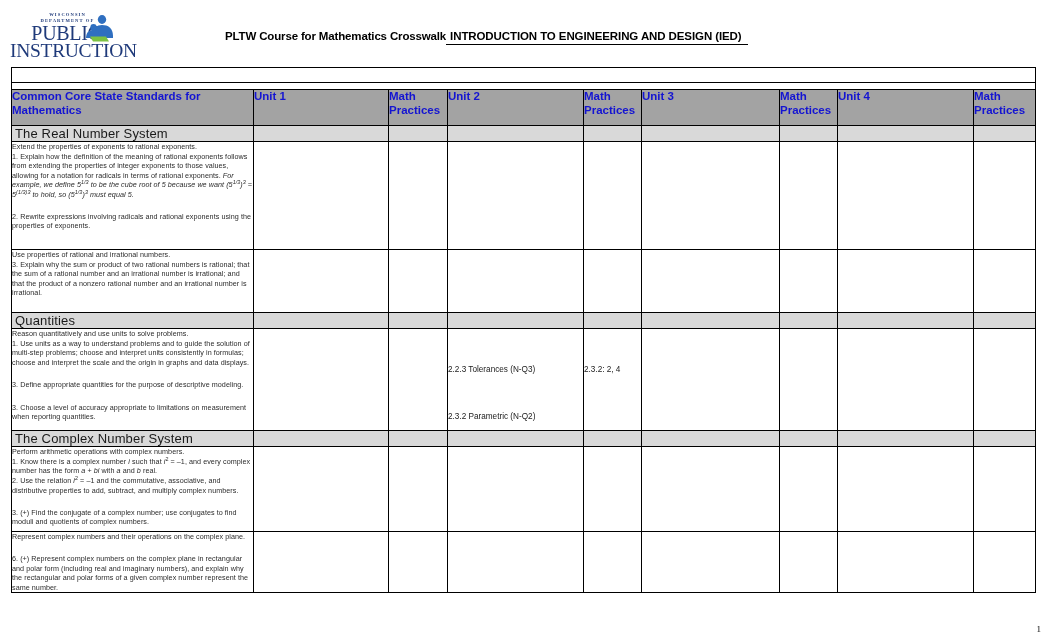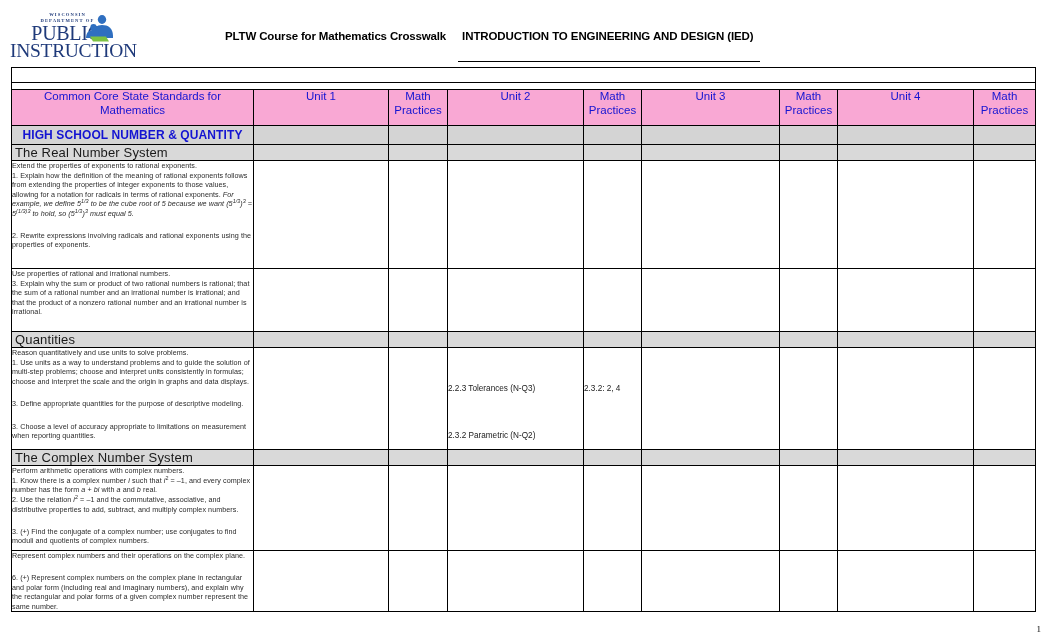--- a/index.html
+++ b/index.html
@@ -70,23 +70,22 @@
   }
   .title-main {
     font-size: 11.5px;
     font-weight: bold;
     letter-spacing: -0.15px;
   }
   .title-course {
     font-size: 11.5px;
     font-weight: bold;
     letter-spacing: -0.1px;
-    margin-left: 12px;
     border-bottom: 1.2px solid #000;
-    padding: 0 6px 19px 4px;
+    padding: 0 6px 2px 4px;
   }
 
   
   .sheet {
     position: absolute;
     left: 11px;
     top: 67px;
     width: 1024px;
   }
   table.grid {
@@ -107,25 +106,25 @@
     height: 6px;
     border-left: none;
     border-right: none;
     border-top: none;
     border-bottom: none;
     background: #ffffff;
   }
 
   
   .colhead td {
-    background: #f9a8d4;
+    background: #a3a3a3;
     color: #1414d2;
-    font-weight: normal;
+    font-weight: bold;
     font-size: 11.5px;
-    text-align: center;
+    text-align: left;
     height: 35px;
     vertical-align: middle;
     line-height: 13.5px;
     border-width: 1.4px;
   }
   .colhead td.ccss { font-size: 11.5px; }
 
   
   .bigsection td {
     background: #d4d4d4;
@@ -241,31 +240,20 @@
         <td>Unit 1</td>
         <td>Math Practices</td>
         <td>Unit 2</td>
         <td>Math Practices</td>
         <td>Unit 3</td>
         <td>Math Practices</td>
         <td>Unit 4</td>
         <td>Math Practices</td>
       </tr>
 
-      <tr class="bigsection">
-        <td class="label">HIGH SCHOOL NUMBER &amp; QUANTITY</td>
-        <td></td>
-        <td></td>
-        <td></td>
-        <td></td>
-        <td></td>
-        <td></td>
-        <td></td>
-        <td></td>
-      </tr>
 
       <tr class="domain">
         <td class="label">The Real Number System</td>
         <td></td>
         <td></td>
         <td></td>
         <td></td>
         <td></td>
         <td></td>
         <td></td>

